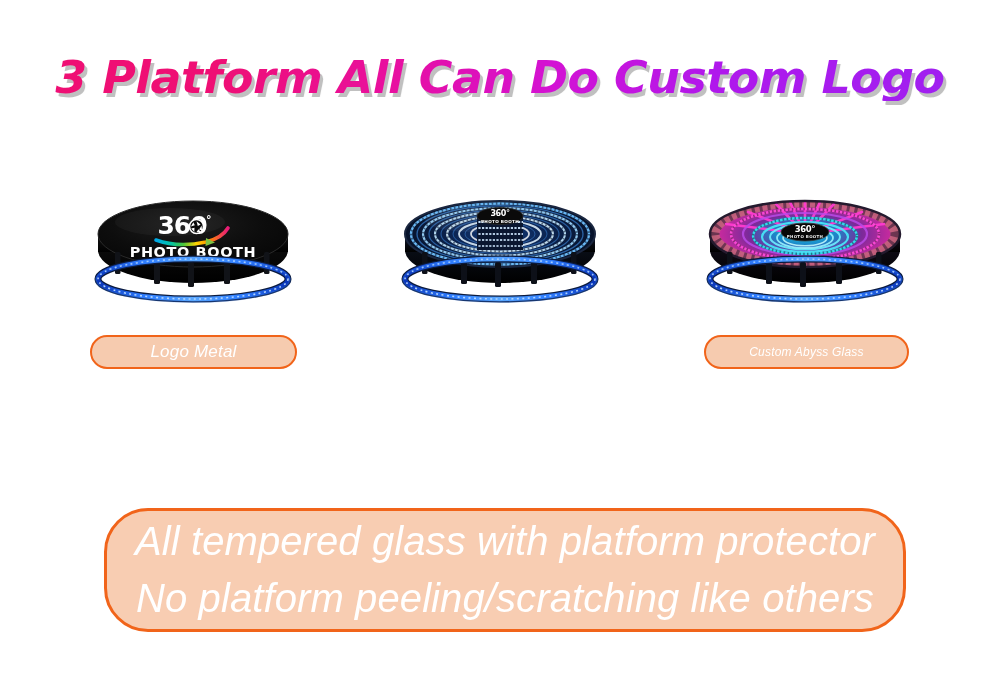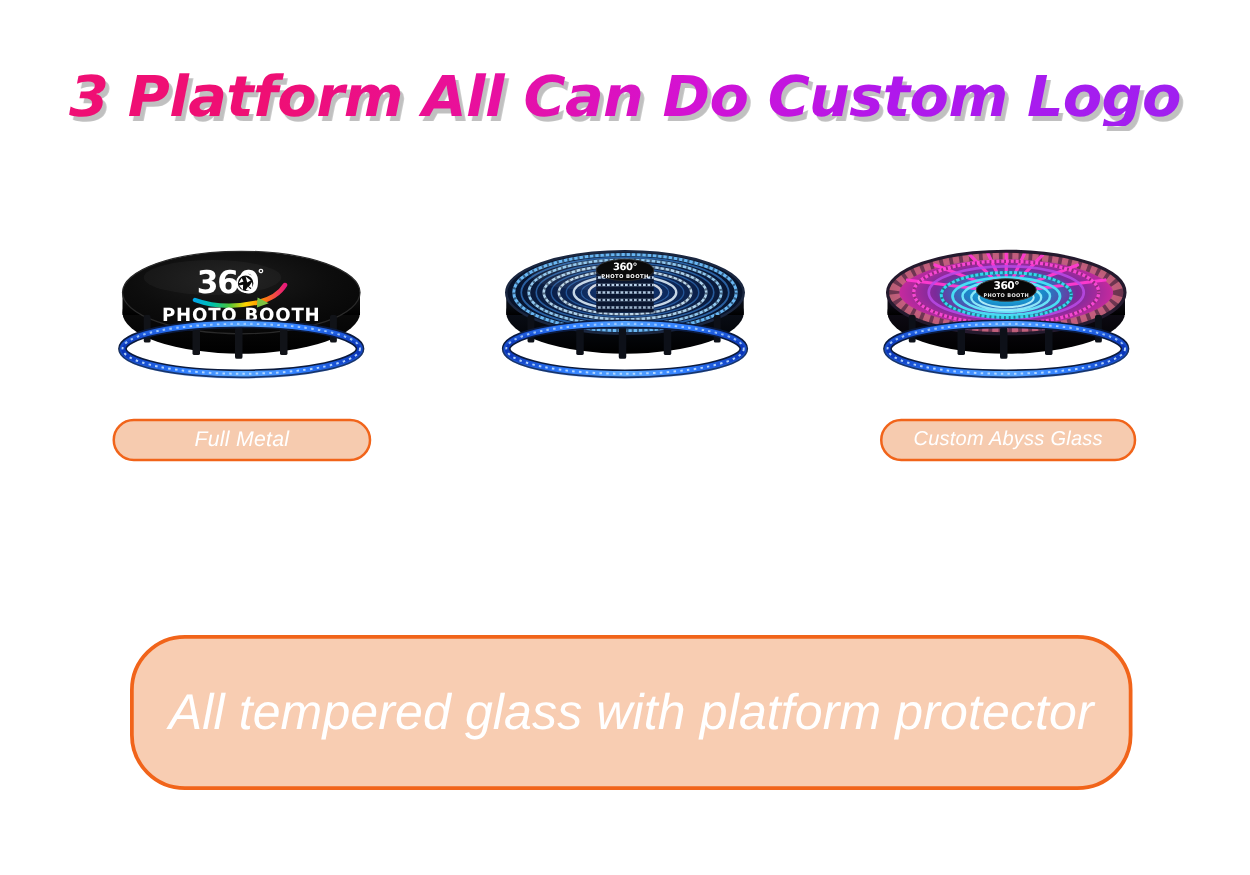--- a/index.html
+++ b/index.html
@@ -88,21 +88,21 @@
     font-size: 17px;
     font-style: italic;
     font-weight: 400;
     color: #ffffff;
     letter-spacing: 0.2px;
     white-space: nowrap;
   }
   #pill-0 { left: 90px;  top: 335px; width: 207px; }
   #pill-1 { left: 399px; top: 335px; width: 202px; }
   #pill-2 { left: 704px; top: 335px; width: 205px; }
-  #pill-2 .pill-text { font-size: 16px; }
+  #pill-2 .pill-text { font-size: 12px; }
 
   
   .banner {
     position: absolute;
     left: 104px;
     top: 508px;
     width: 802px;
     height: 124px;
     border: 3.5px solid #f1641a;
     border-radius: 44px;
@@ -378,23 +378,24 @@
           <ellipse cx="115" cy="107" rx="95" ry="20" fill="none" stroke="#0b1b3f" stroke-width="7"></ellipse>
           <ellipse cx="115" cy="107" rx="95" ry="20" fill="none" stroke="url(#led-blue3)" stroke-width="4.4"></ellipse>
           <ellipse cx="115" cy="107" rx="95" ry="20" fill="none" stroke="#bcdcff" stroke-width="1.6" stroke-dasharray="2 3.4" opacity="0.92"></ellipse>
         </g>
         <ellipse cx="115" cy="108" rx="97" ry="22" fill="none" stroke="#3b86ff" stroke-width="2" opacity="0.25"></ellipse>
       </svg>
     </div>
   </div>
 
   <div class="pill" id="pill-0">
-    <span class="pill-text">Full Metal</span>
+    <span class="pill-text">Logo Metal</span>
   </div>
   <div class="pill" id="pill-2">
     <span class="pill-text">Custom Abyss Glass</span>
   </div>
 
   <div class="banner">
     <div class="banner-line">All tempered glass with platform protector</div>
+    <div class="banner-line">No platform peeling/scratching like others</div>
   </div>
 
 </div>
 
 </body></html>

